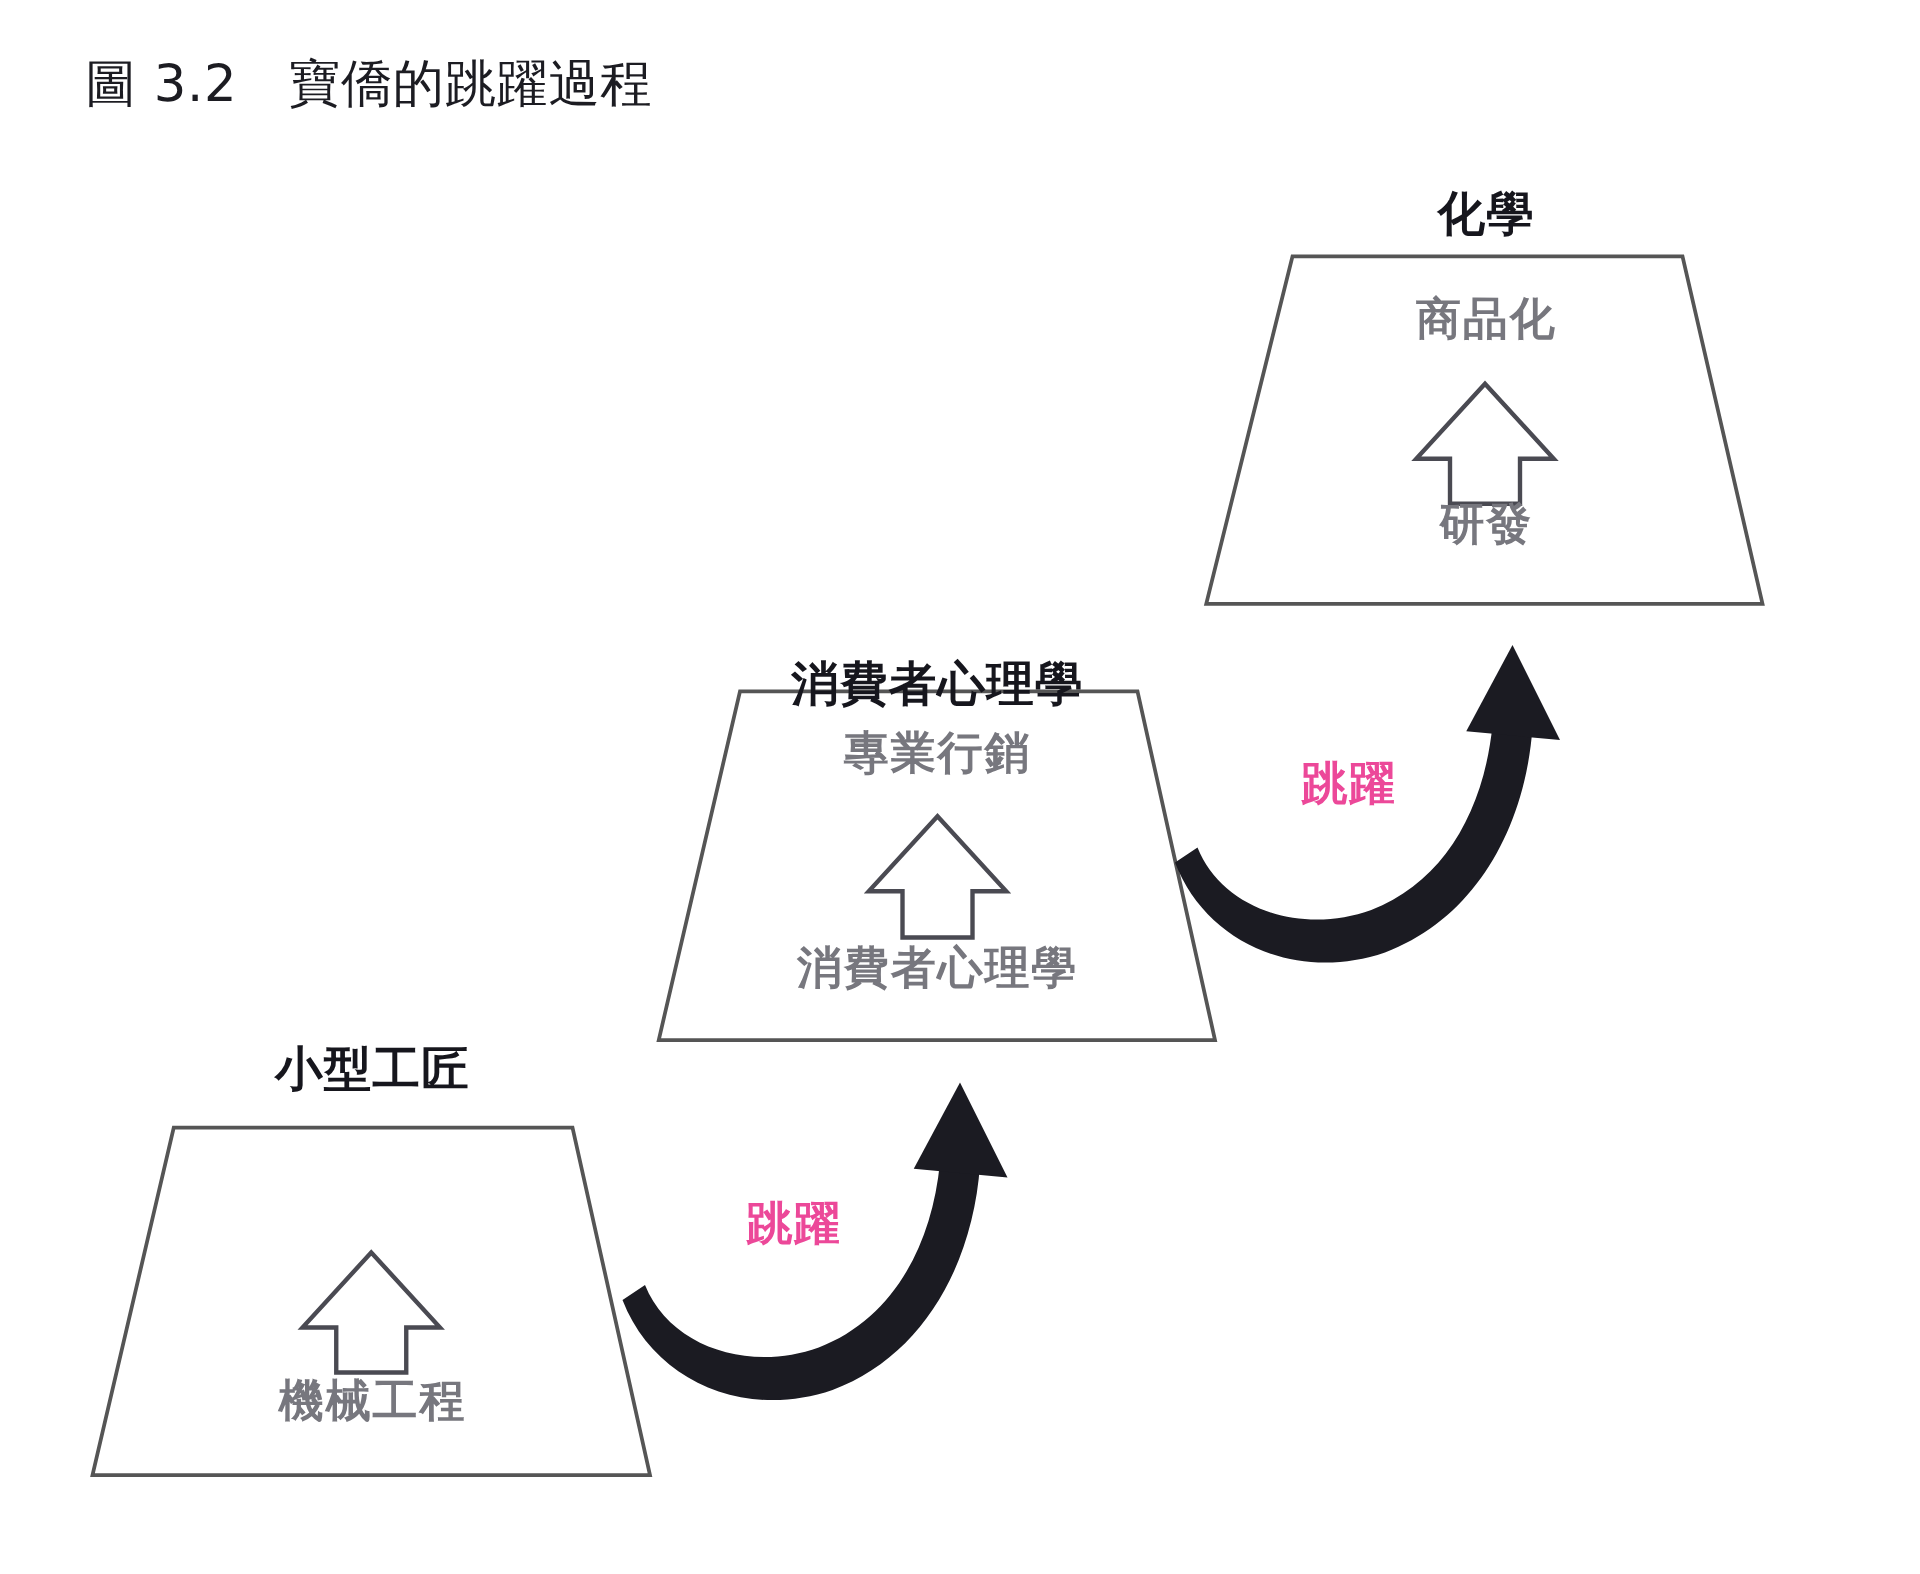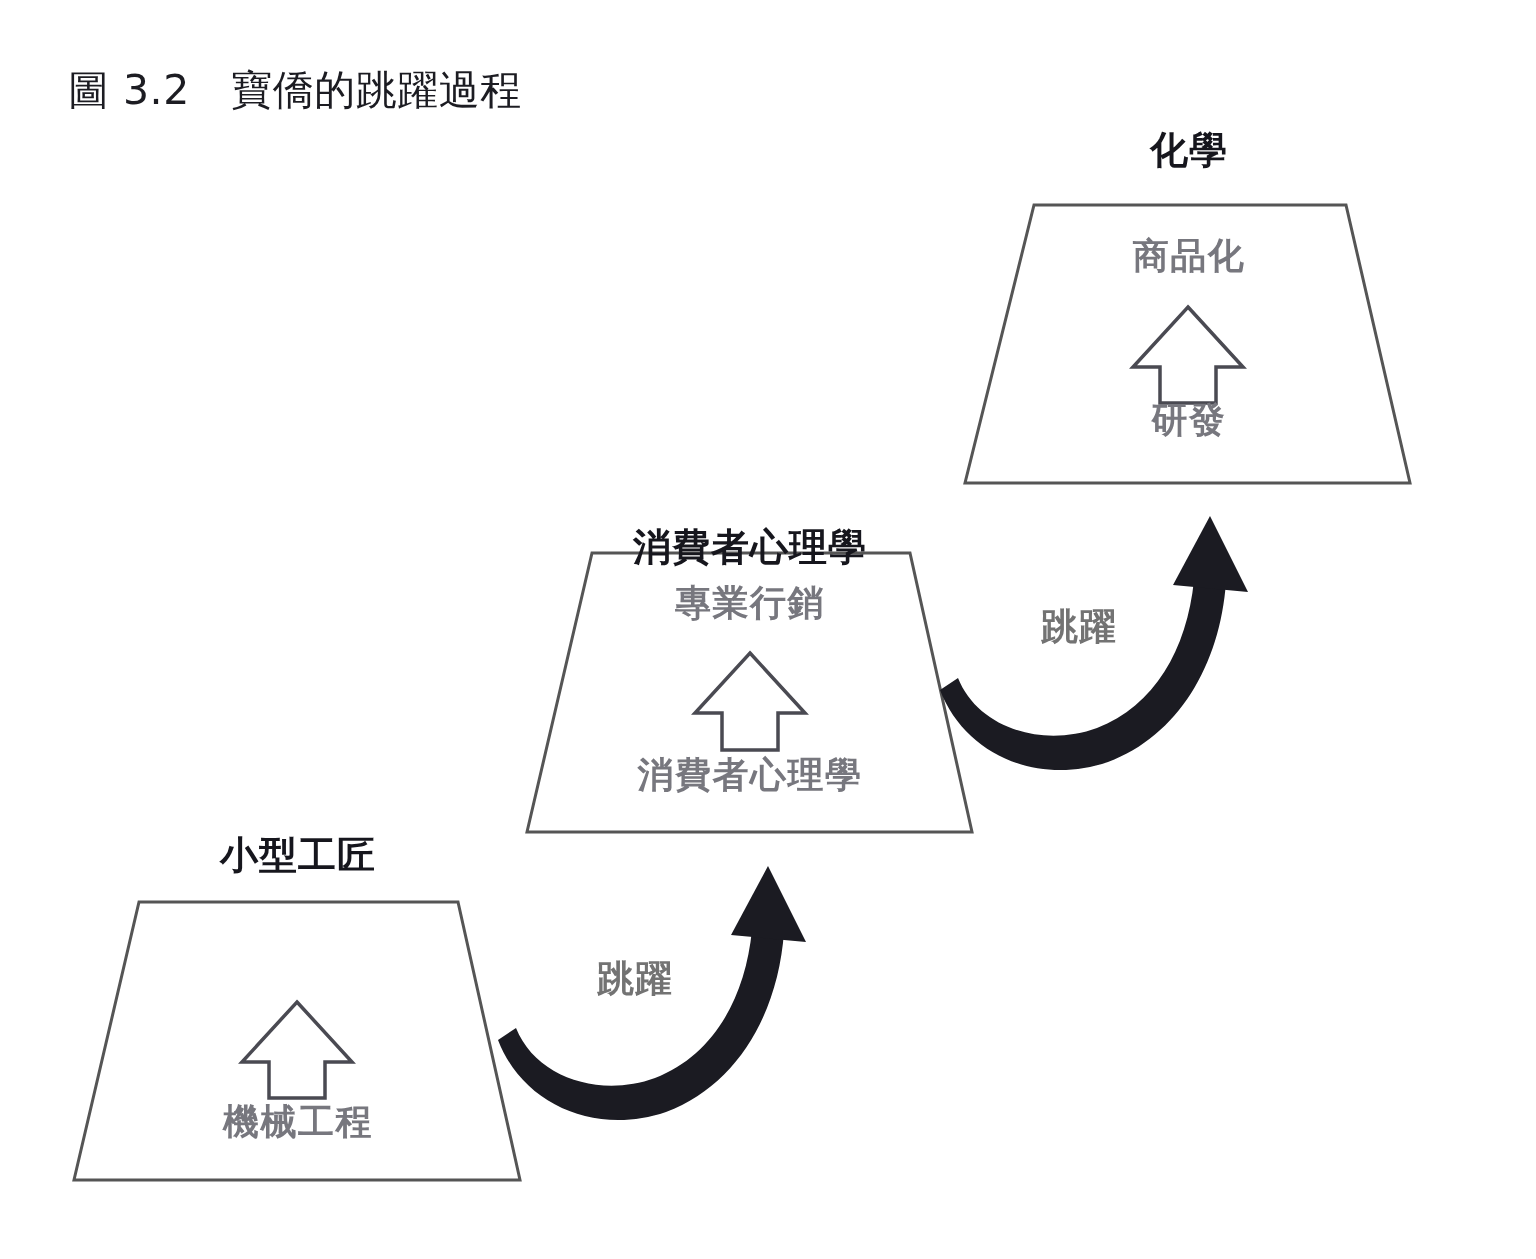--- a/index.html
+++ b/index.html
@@ -25,21 +25,20 @@
   .fig-caption {
     position: absolute;
     left: 68px;
     top: 44px;
     font-size: 41px;
     font-weight: 400;
     color: #1c1c22;
     letter-spacing: 0.5px;
     white-space: pre;
     line-height: 1.15;
-    margin-top: 23px;
   }
 
   
   .stage {
     position: absolute;
     inset: 0;
   }
   .stage svg {
     display: block;
     width: 1536px;
@@ -64,21 +63,21 @@
     color: #77777e;
     white-space: nowrap;
     line-height: 1;
     text-align: center;
     letter-spacing: 1.5px;
   }
   .jump-label {
     position: absolute;
     font-size: 37px;
     font-weight: 700;
-    color: #737373;
+    color: #ec4899;
     white-space: nowrap;
     line-height: 1;
     letter-spacing: 1px;
   }
 
   
   .cx {
     transform: translateX(-50%);
   }
 </style>
@@ -125,21 +124,21 @@
         <polygon points="1210,516 1248,592 1173,585" fill="#1b1b22"></polygon>
       </g>
 
     </svg>
   </div>
 
   <div class="stage-label cx" style="left:298px; top:836px;">小型工匠</div>
 
   <div class="stage-label cx" style="left:750px; top:484px;margin-top:44px;">消費者心理學</div>
 
-  <div class="stage-label cx" style="left:1189px; top:131px;">化學</div>
+  <div class="stage-label cx" style="left:1189px; top:152px;">化學</div>
 
   <div class="inner-text cx" style="left:298px; top:1104px;">機械工程</div>
 
   <div class="inner-text cx" style="left:750px; top:585px;">專業行銷</div>
   <div class="inner-text cx" style="left:750px; top:757px;">消費者心理學</div>
 
   <div class="inner-text cx" style="left:1189px; top:238px;">商品化</div>
   <div class="inner-text cx" style="left:1189px; top:402px;">研發</div>
 
   <div class="jump-label" style="left:597px; top:960px;">跳躍</div>

